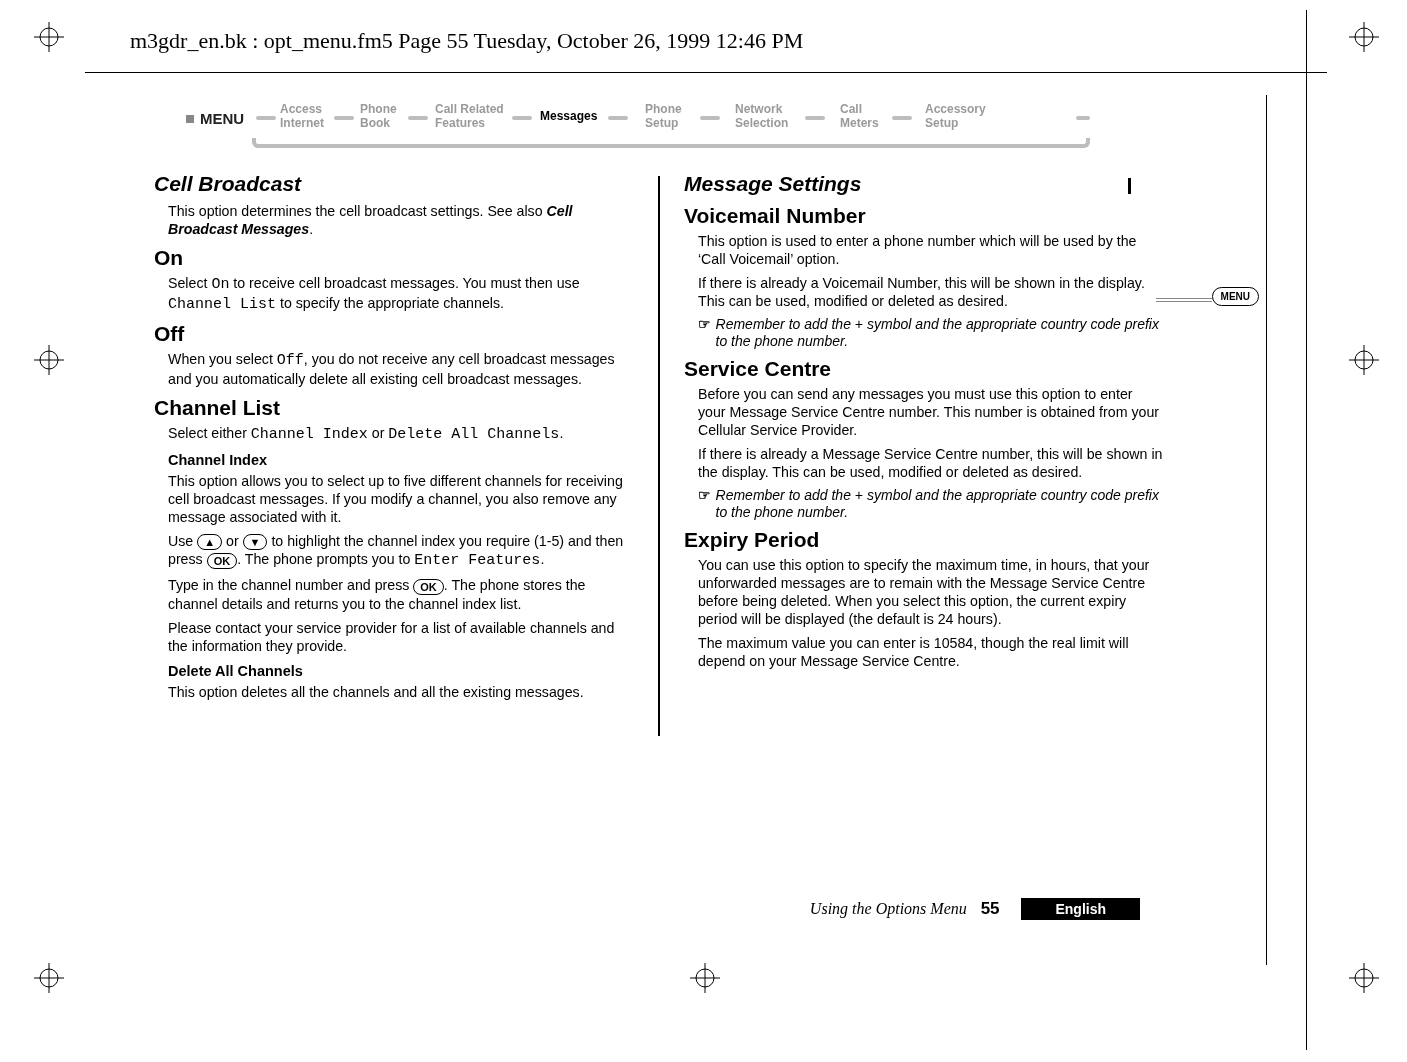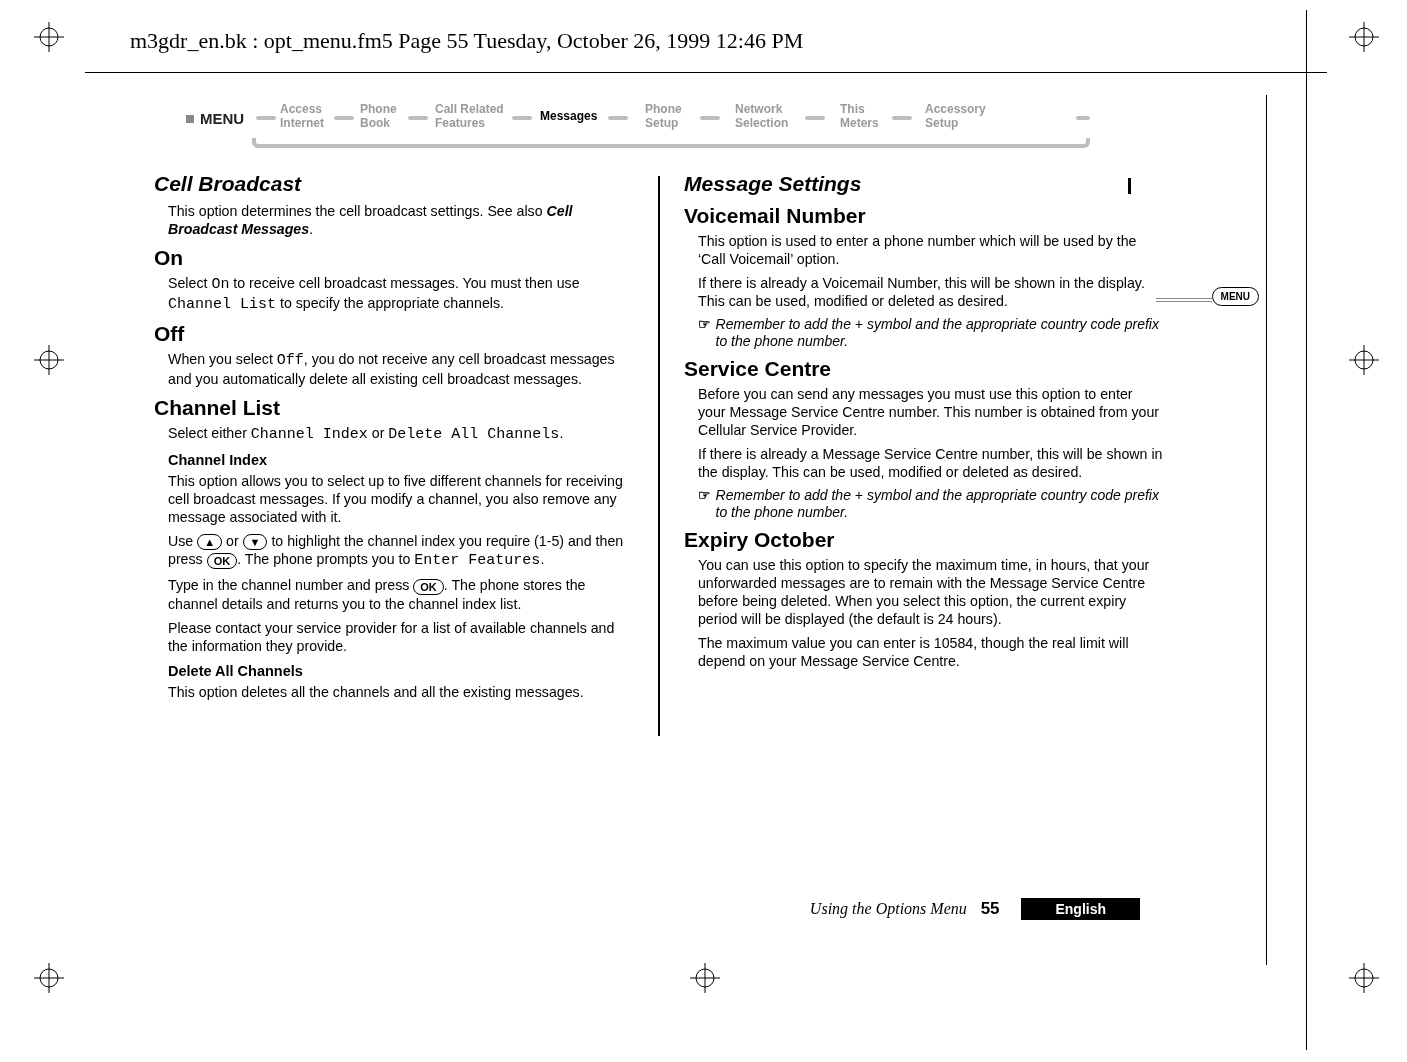--- a/index.html
+++ b/index.html
@@ -353,21 +353,21 @@
     </div>
 
     <div class="dash" style="left:500px"></div>
     <div class="item" style="left:535px">
       <span>Network</span><br>
       <span>Selection</span>
     </div>
 
     <div class="dash" style="left:605px"></div>
     <div class="item" style="left:640px">
-      <span>This</span><br>
+      <span>Call</span><br>
       <span>Meters</span>
     </div>
 
     <div class="dash" style="left:692px"></div>
     <div class="item" style="left:725px">
       <span>Accessory</span><br>
       <span>Setup</span>
     </div>
     <div class="tail"></div>
     <div class="underbar"></div>
@@ -430,21 +430,21 @@
       <div class="sub-h">Service Centre</div>
       <div class="body">Before you can send any messages you must use this option to enter your Message Service Centre number. This number is obtained from your Cellular Service Provider.</div>
       <div class="body">If there is already a Message Service Centre number, this will be shown in the display. This can be used, modified or deleted as desired.</div>
       <div class="note">
         <span class="hand">☞</span>
         <span>
           <span>Remember to add the </span><span class="plus">+</span><span> symbol and the appropriate country code prefix to the phone number.</span>
         </span>
       </div>
 
-      <div class="sub-h">Expiry October</div>
+      <div class="sub-h">Expiry Period</div>
       <div class="body">You can use this option to specify the maximum time, in hours, that your unforwarded messages are to remain with the Message Service Centre before being deleted. When you select this option, the current expiry period will be displayed (the default is 24 hours).</div>
       <div class="body">The maximum value you can enter is 10584, though the real limit will depend on your Message Service Centre.</div>
     </div>
   </div>
 
   <div class="menu-tab">
     <div class="line"></div>
     <span class="pill">MENU</span>
   </div>
 

